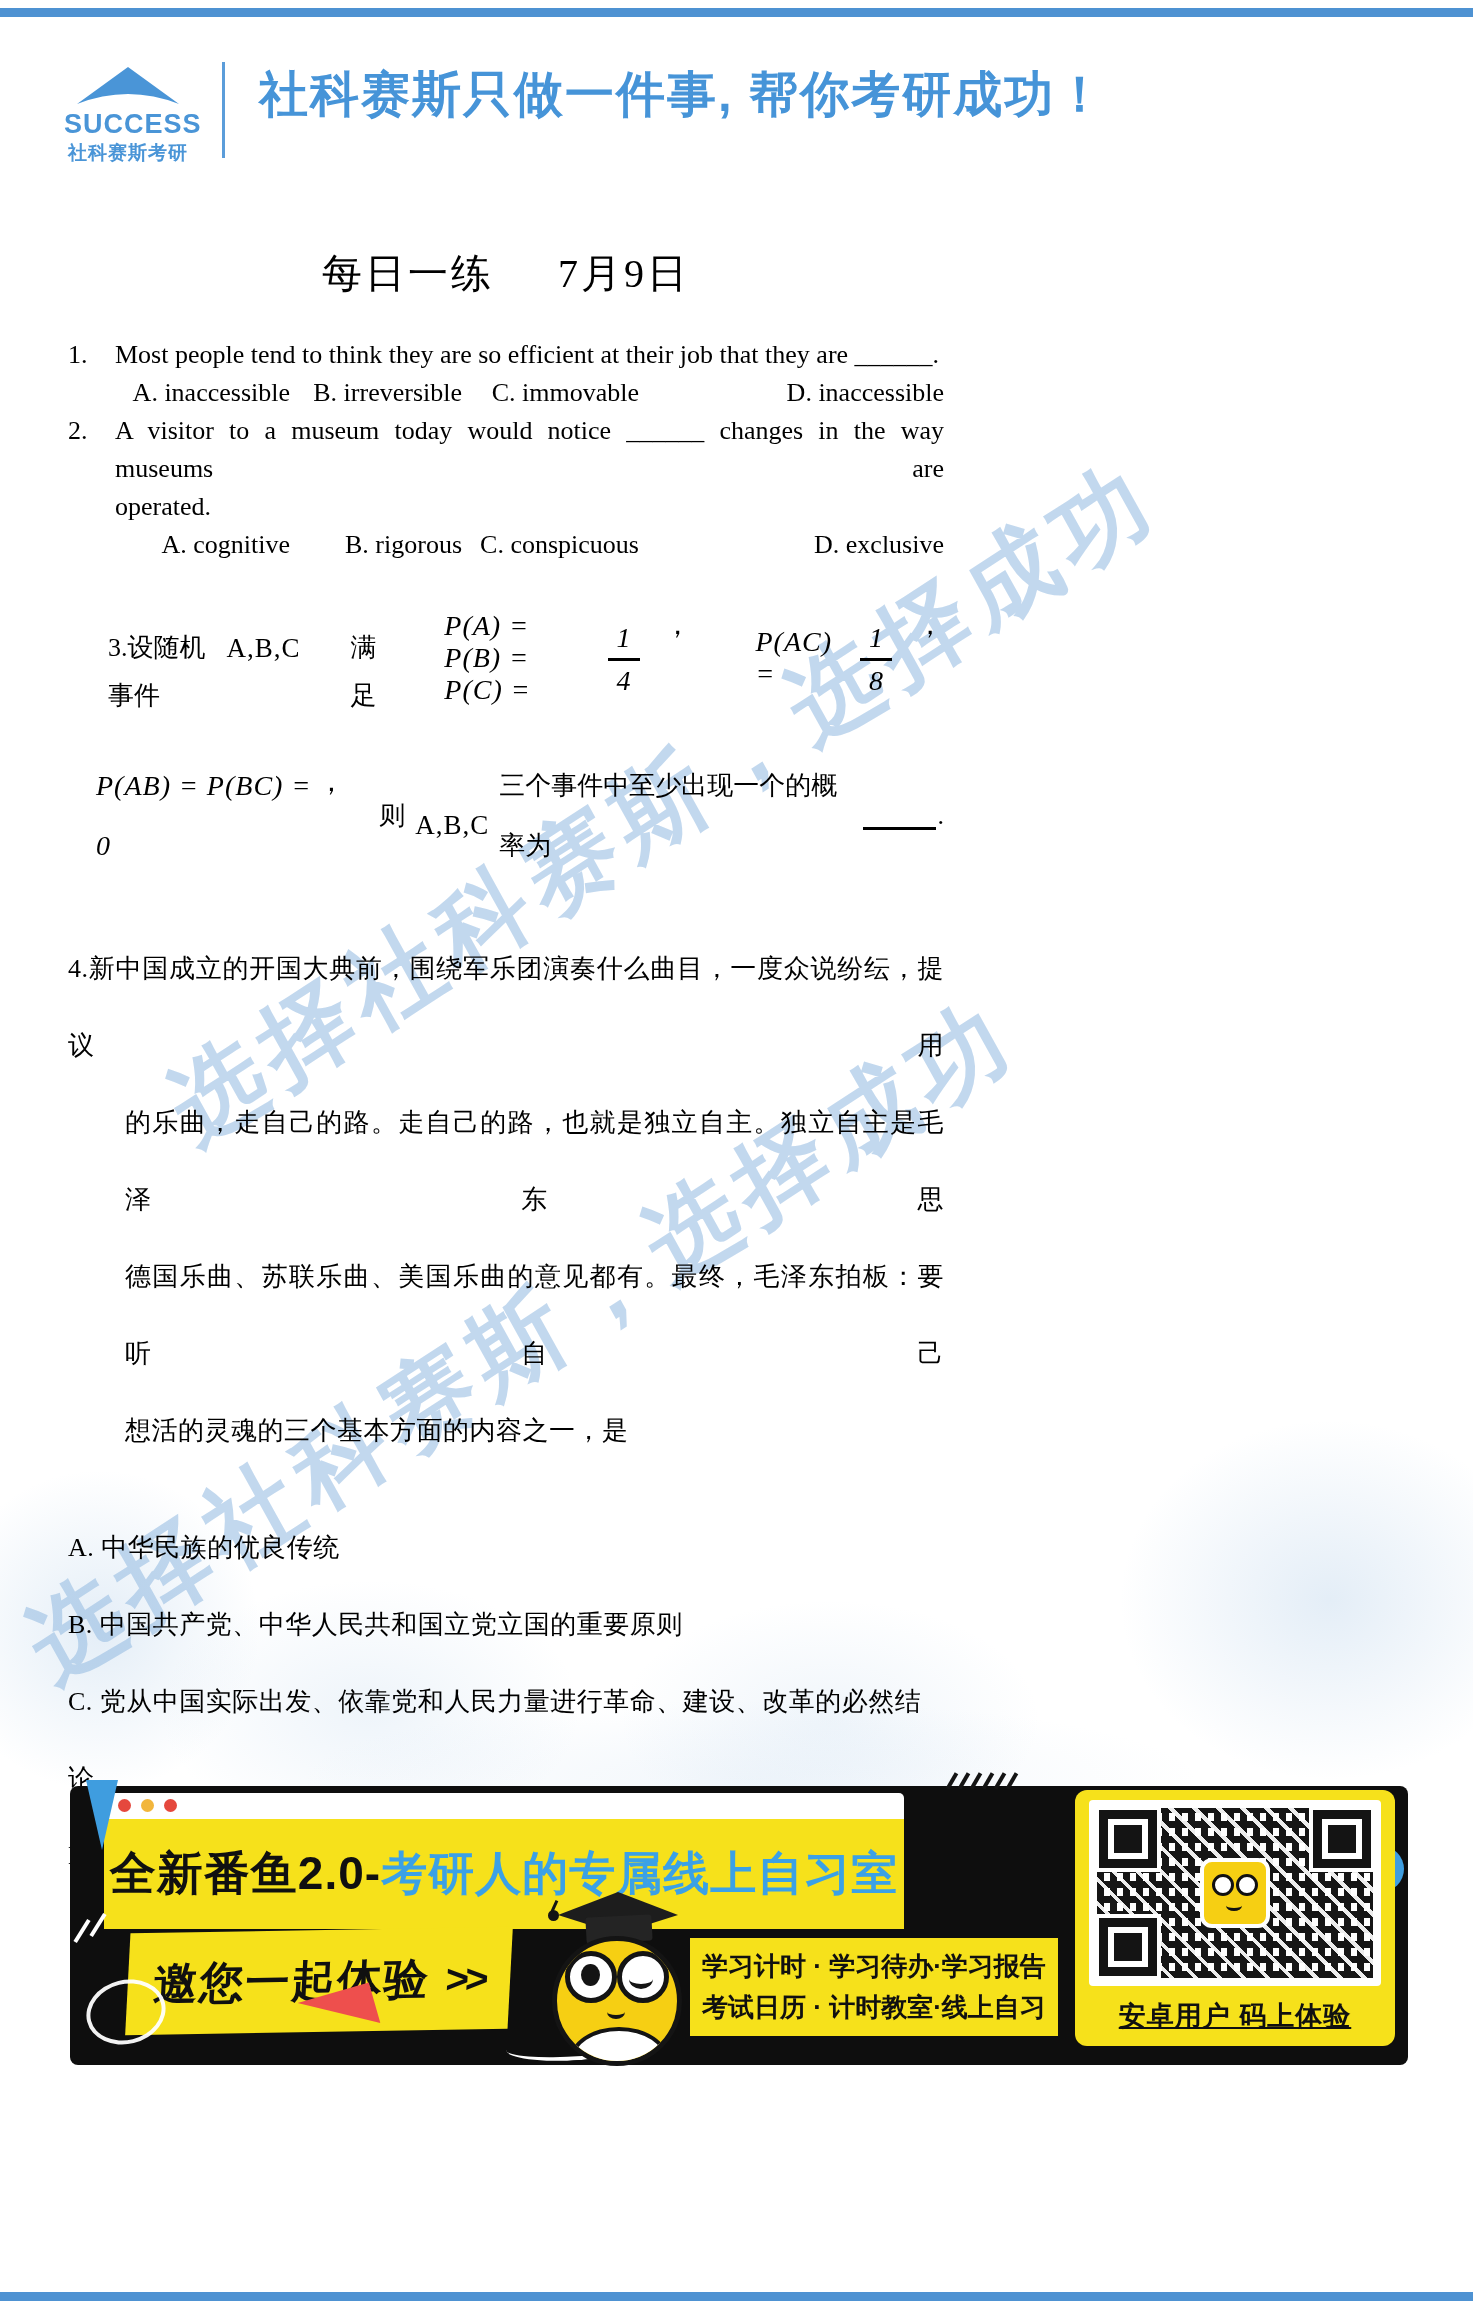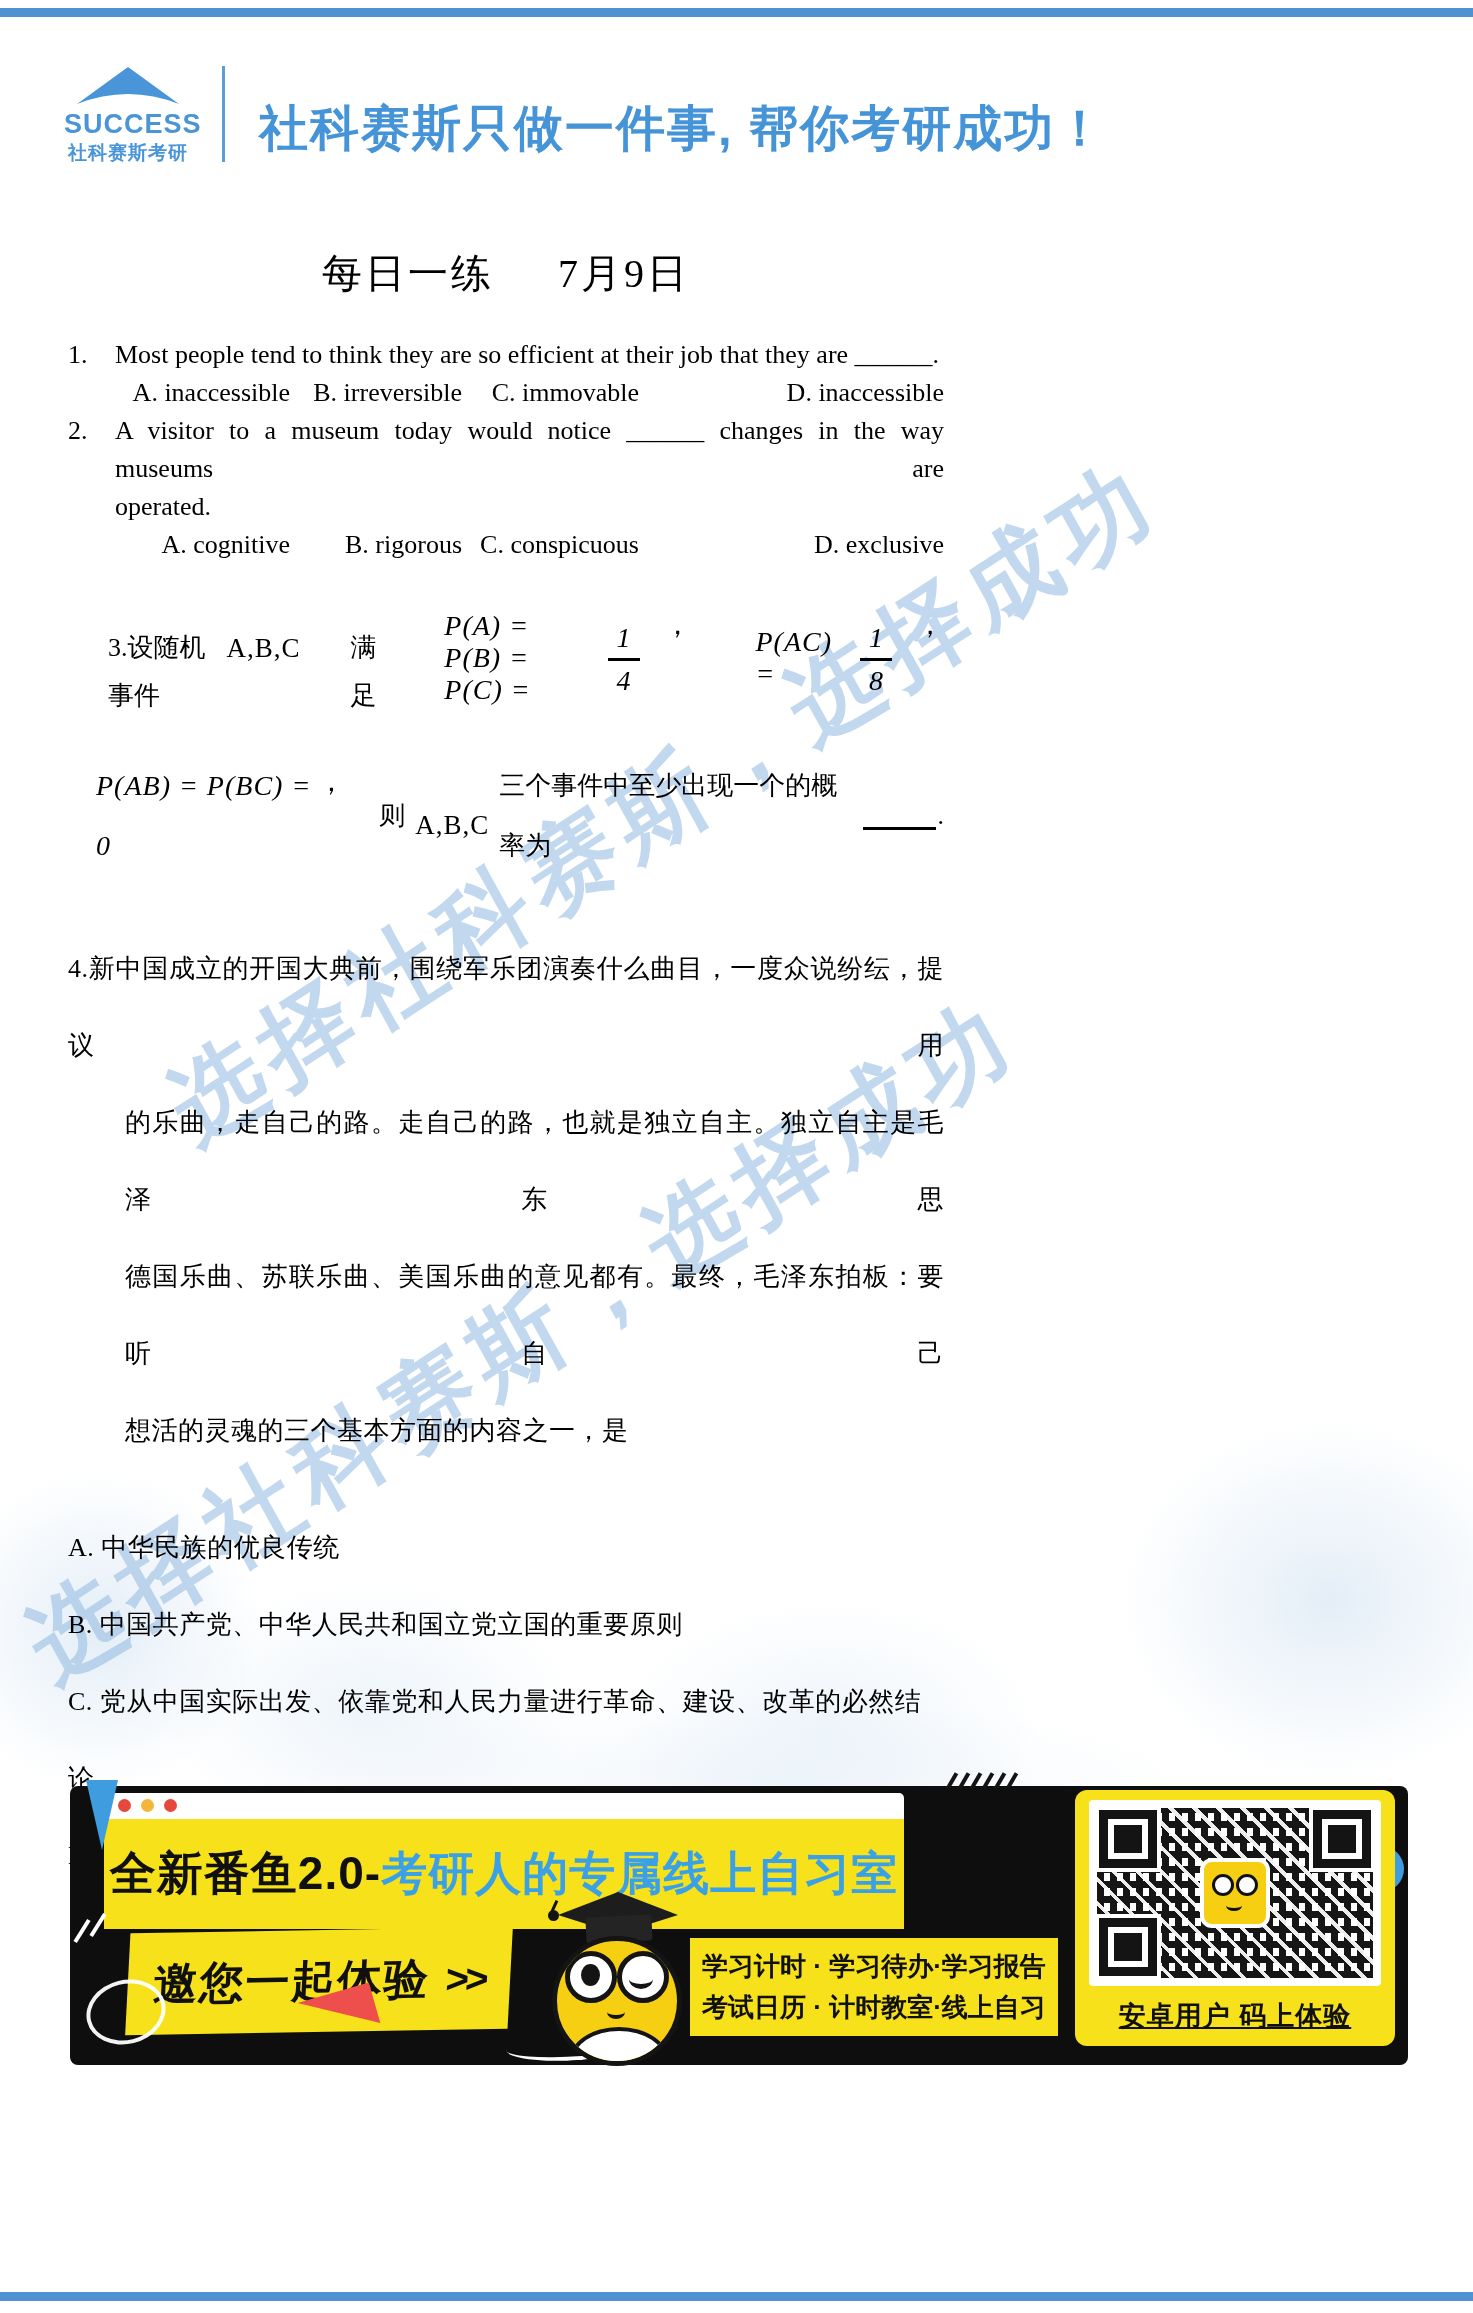--- a/index.html
+++ b/index.html
@@ -4,21 +4,21 @@
 <style>
   html,body{margin:0;padding:0;}
   body{width:1473px;height:2313px;position:relative;background:#ffffff;overflow:hidden;
        font-family:"Liberation Serif","DejaVu Serif",serif;color:#000;}
 
   
   .bar-top{position:absolute;top:8px;left:0;width:1473px;height:9px;background:#4e92d2;}
   .bar-bottom{position:absolute;top:2292px;left:0;width:1473px;height:9px;background:#4e92d2;}
 
   
-  .header{position:absolute;top:62px;left:64px;display:flex;align-items:flex-end;gap:12px;}
+  .header{position:absolute;top:62px;left:64px;display:flex;align-items:flex-start;gap:12px;}
   .logo{width:128px;text-align:center;line-height:1;}
   .logo-en{font-family:"Liberation Sans","DejaVu Sans",sans-serif;font-weight:bold;
            font-size:27px;color:#4a95d7;letter-spacing:1px;margin-top:2px;}
   .logo-cn{font-family:"Liberation Sans","DejaVu Sans",sans-serif;font-weight:bold;
            font-size:19px;color:#4a95d7;margin-top:5px;letter-spacing:1px;}
   .logo-divider{width:3px;height:96px;background:#5b9dda;margin:0 22px 0 18px;}
   .slogan{font-family:"Liberation Sans","DejaVu Sans",sans-serif;font-weight:bold;
           font-size:49px;color:#4694d8;letter-spacing:2px;white-space:nowrap;}
 
   

